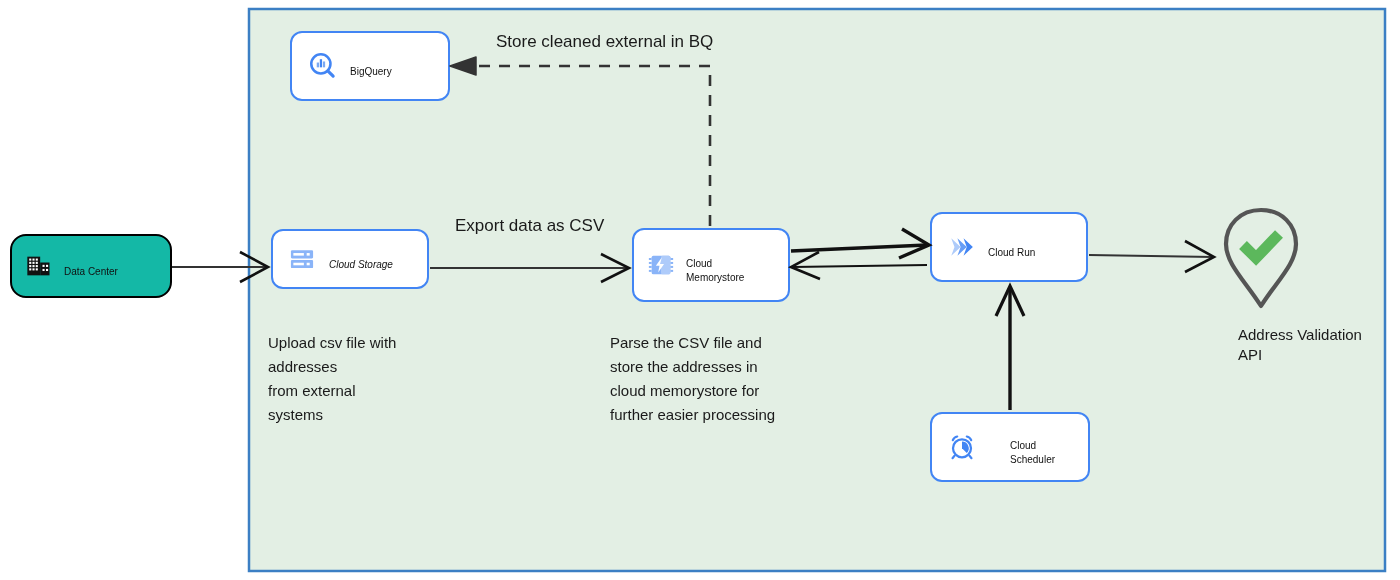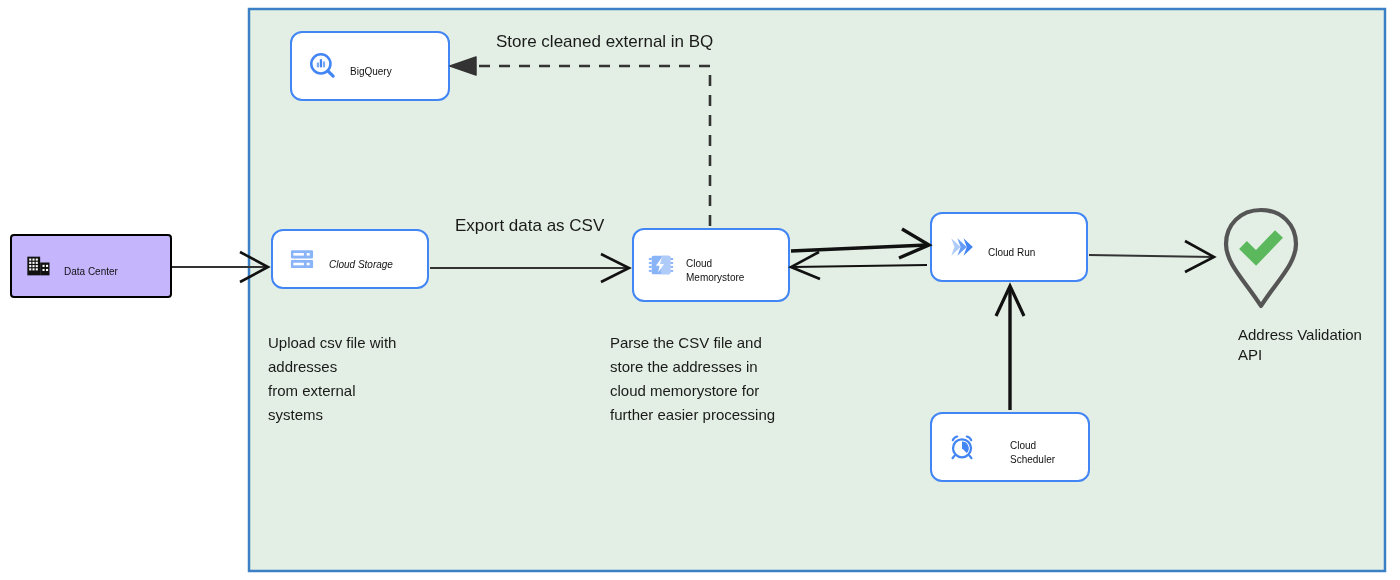--- a/index.html
+++ b/index.html
@@ -12,21 +12,21 @@
   #canvas{position:absolute;inset:0;width:1400px;height:580px;}
   svg.layer{position:absolute;left:0;top:0;width:1400px;height:580px;overflow:visible;}
   svg.layer.back{z-index:1;}
   svg.layer.front{z-index:5;}
 
   .node{position:absolute;z-index:3;box-sizing:border-box;display:flex;align-items:center;}
   .node.gcp{
     background:#ffffff;border:2px solid #4285f4;border-radius:12px;
   }
   .node.onprem{
-    background:#c4b5fd;border:2px solid #000000;border-radius:4px;
+    background:#14b8a6;border:2px solid #000000;border-radius:16px;
   }
   .node .ico{flex:0 0 auto;display:flex;align-items:center;justify-content:center;}
   .node .lbl{
     font-size:10px;line-height:14px;color:#111111;
     white-space:pre-line;
     margin-top:12px;
   }
 
   .note{
     position:absolute;z-index:4;font-size:15px;line-height:24px;

